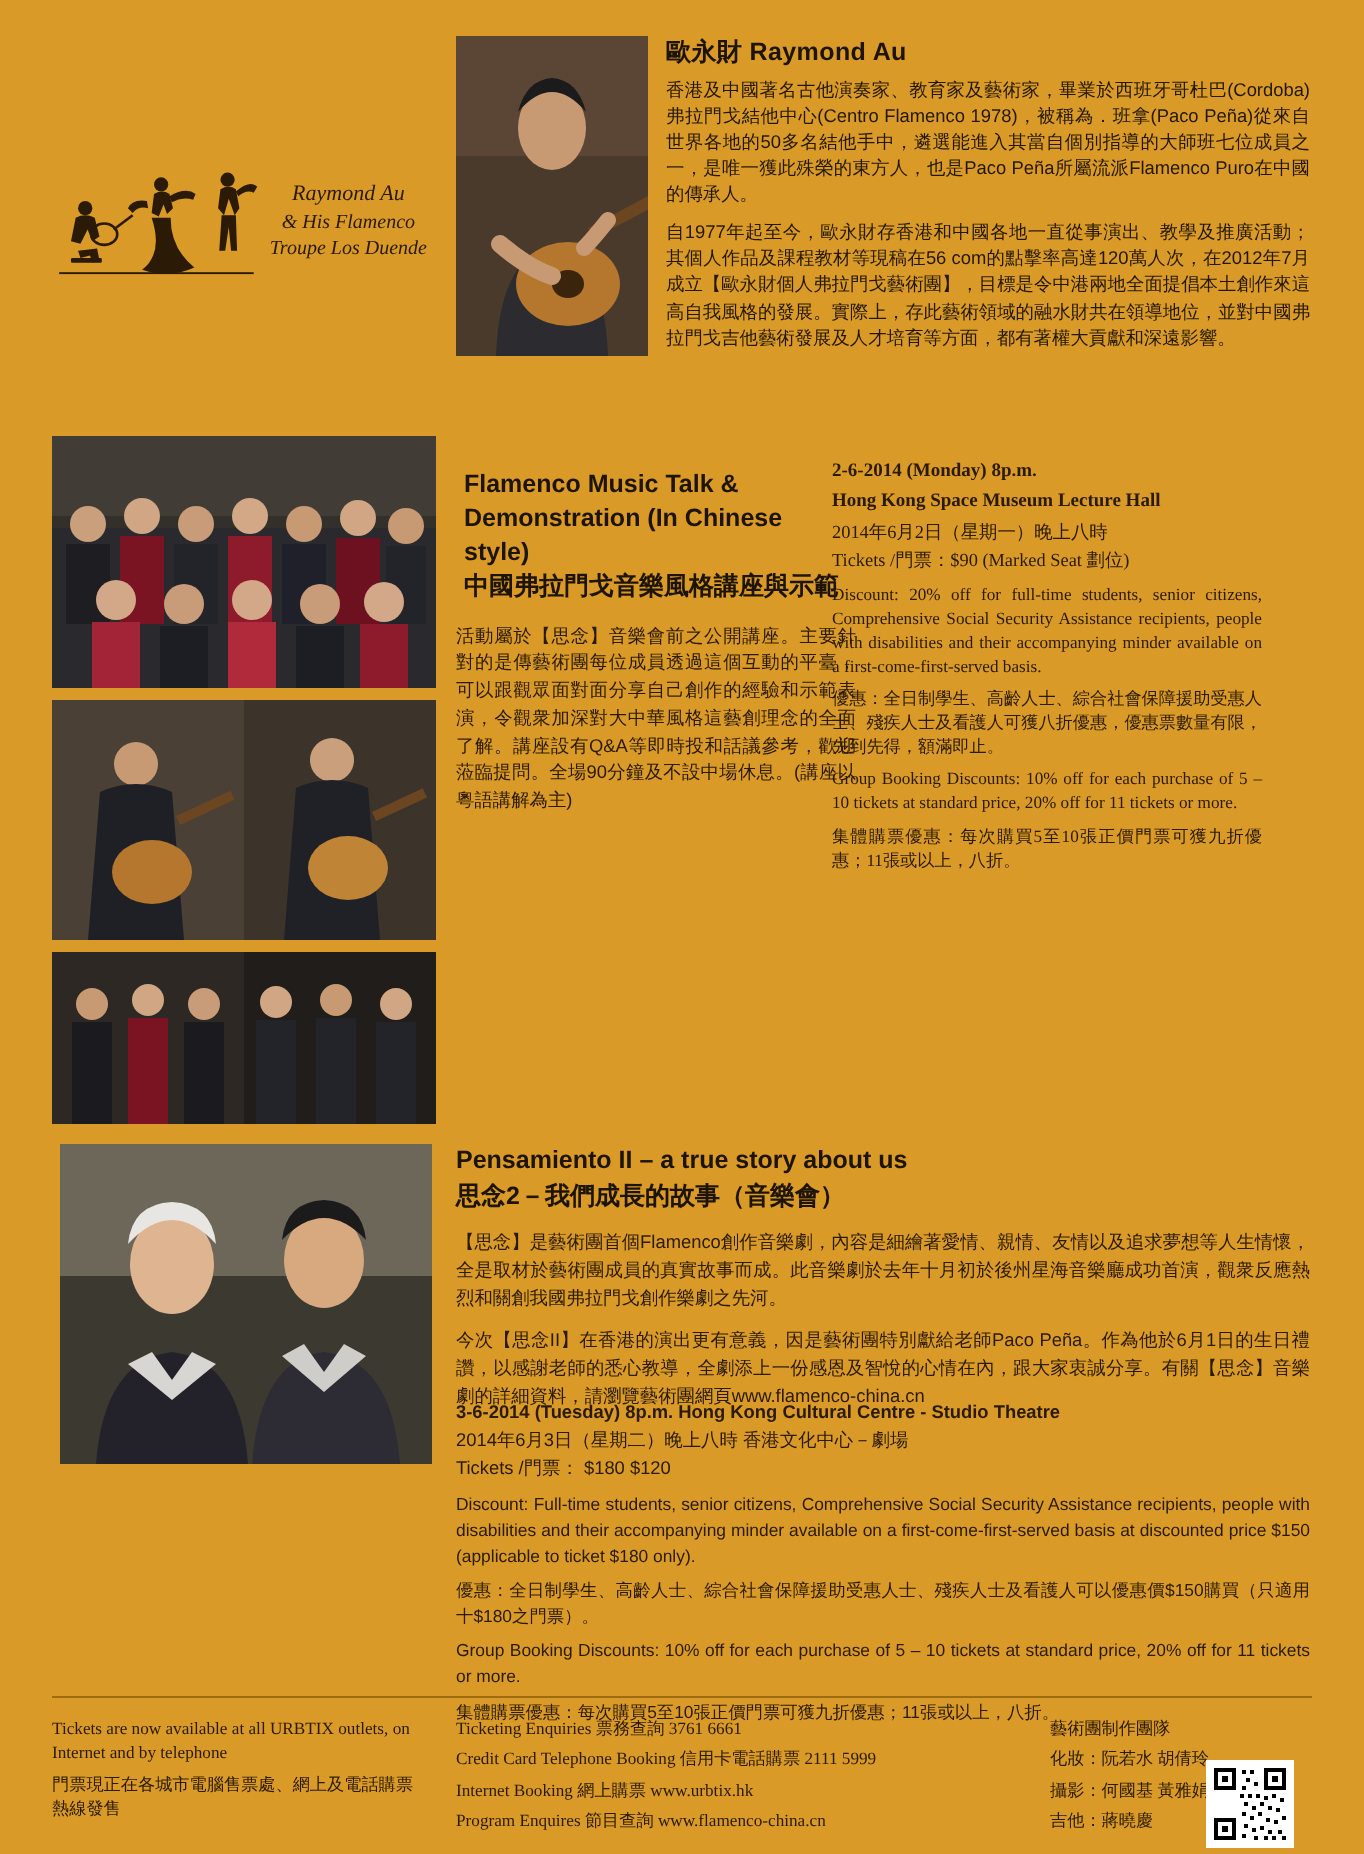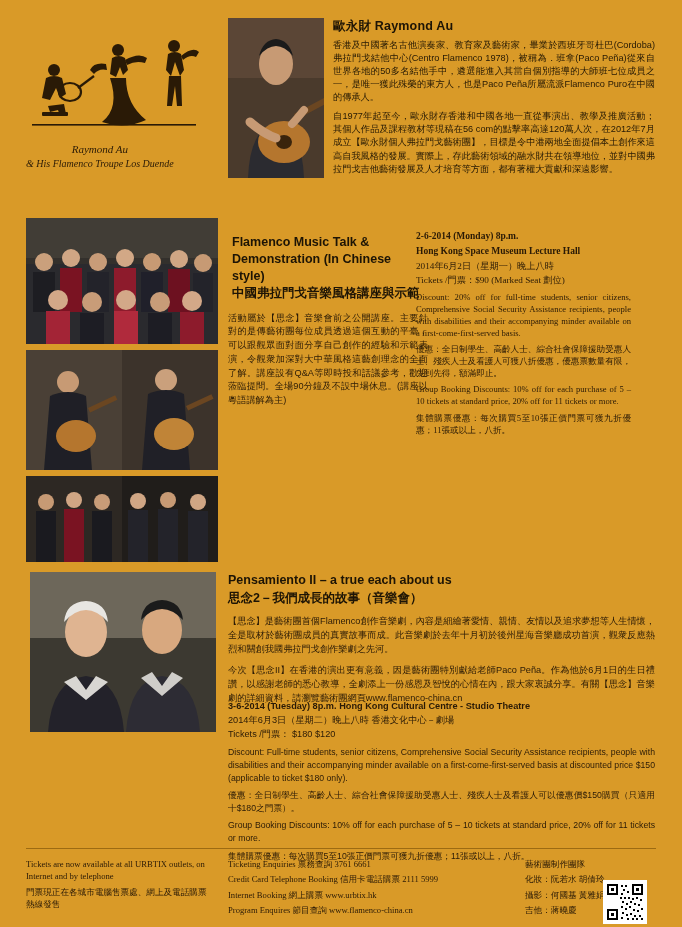--- a/index.html
+++ b/index.html
@@ -10,21 +10,21 @@
     font-family: "Liberation Sans", sans-serif;
     color: #2a1a06;
     position: relative;
     overflow: hidden;
   }
   .page { position:relative; width:682px; height:927px; }
 
   
   .logo-box {
     position:absolute; left:26px; top:20px; width:192px; height:180px;
-    display:flex; flex-direction:column; align-items:flex-start; justify-content:flex-start;
+    display:flex; flex-direction:row; align-items:center; justify-content:flex-start;
   }
   .logo-art { width:176px; height:120px; }
   .logo-name {
     font-family:"Liberation Serif", serif;
     font-style:italic; font-size:11px; text-align:center; color:#2a1a06; margin-top:2px;
     line-height:1.35;
   }
   .logo-name .l2 { font-size:10px; }
 
   .portrait-au {
@@ -255,21 +255,21 @@
 
       <ellipse cx="132" cy="58" rx="20" ry="24" fill="#d8a87f"></ellipse>
       <path d="M111 48 q21 -22 42 0 q-2 -19 -21 -20 q-19 1 -21 20z" fill="#1b1b1b"></path>
       <path d="M96 160 q4 -52 36 -56 q34 4 38 56z" fill="#2d2c34"></path>
       <path d="M122 100 l10 14 10 -14 11 6 -21 18 -21 -18z" fill="#cfcdc9"></path>
     </svg>
   </div>
 
   <div class="bot-text">
     <h2>
-      <span>Pensamiento II – a true each about us</span>
+      <span>Pensamiento II – a true story about us</span>
       <span class="cn">思念2－我們成長的故事（音樂會）</span>
     </h2>
     <p>【思念】是藝術團首個Flamenco創作音樂劇，內容是細繪著愛情、親情、友情以及追求夢想等人生情懷，全是取材於藝術團成員的真實故事而成。此音樂劇於去年十月初於後州星海音樂廳成功首演，觀衆反應熱烈和關創我國弗拉門戈創作樂劇之先河。</p>
     <p>今次【思念II】在香港的演出更有意義，因是藝術團特別獻給老師Paco Peña。作為他於6月1日的生日禮讚，以感謝老師的悉心教導，全劇添上一份感恩及智悅的心情在內，跟大家衷誠分享。有關【思念】音樂劇的詳細資料，請瀏覽藝術團網頁www.flamenco-china.cn</p>
   </div>
 
   <div class="bot-info">
     <p class="line strong">3-6-2014 (Tuesday) 8p.m.    Hong Kong Cultural Centre - Studio Theatre</p>
     <p class="line">2014年6月3日（星期二）晚上八時    香港文化中心－劇場</p>
     <p class="line">Tickets /門票：   $180  $120</p>

